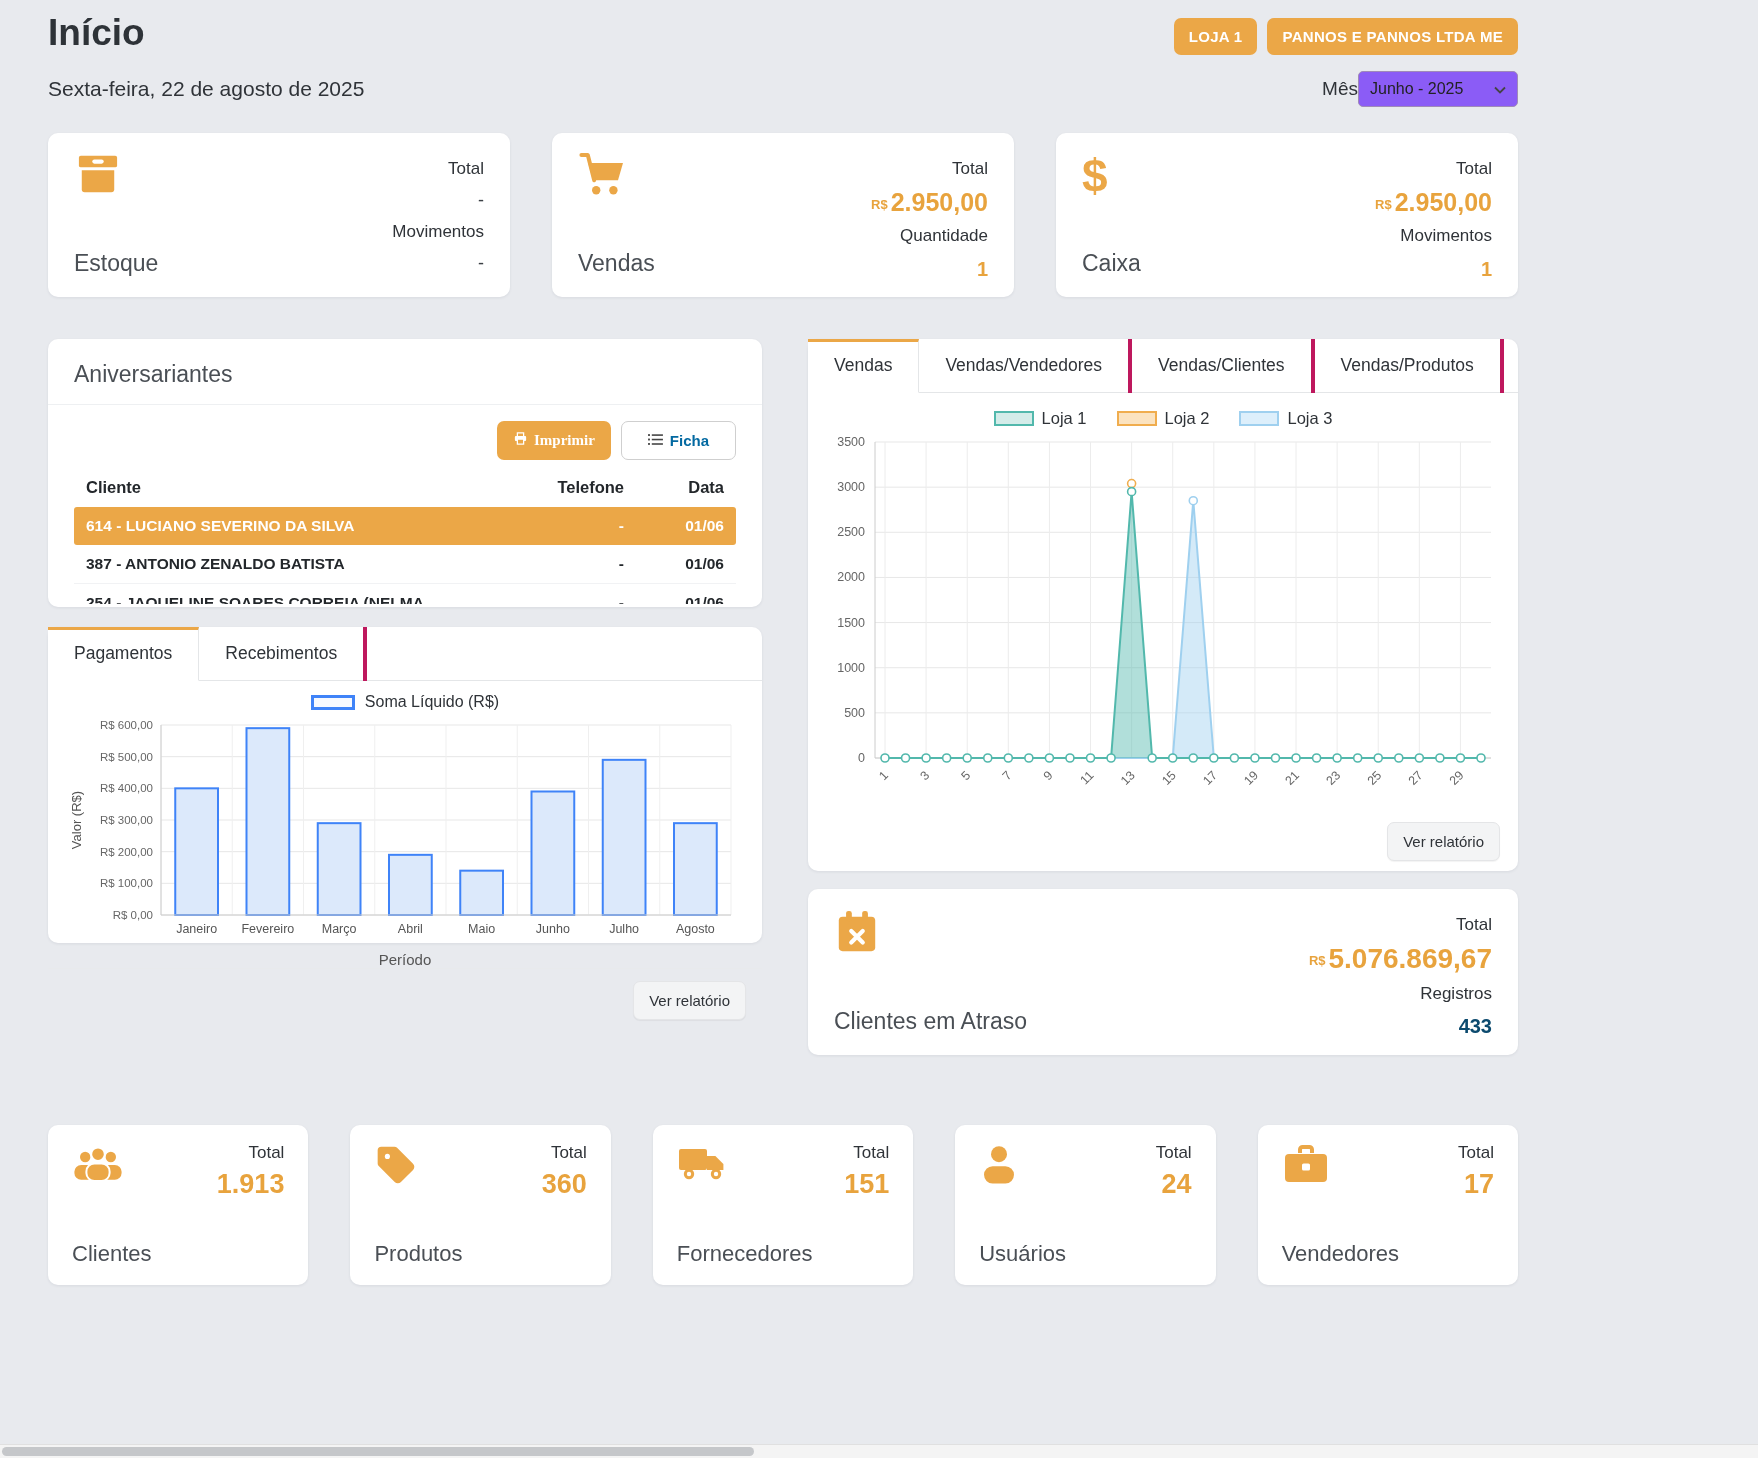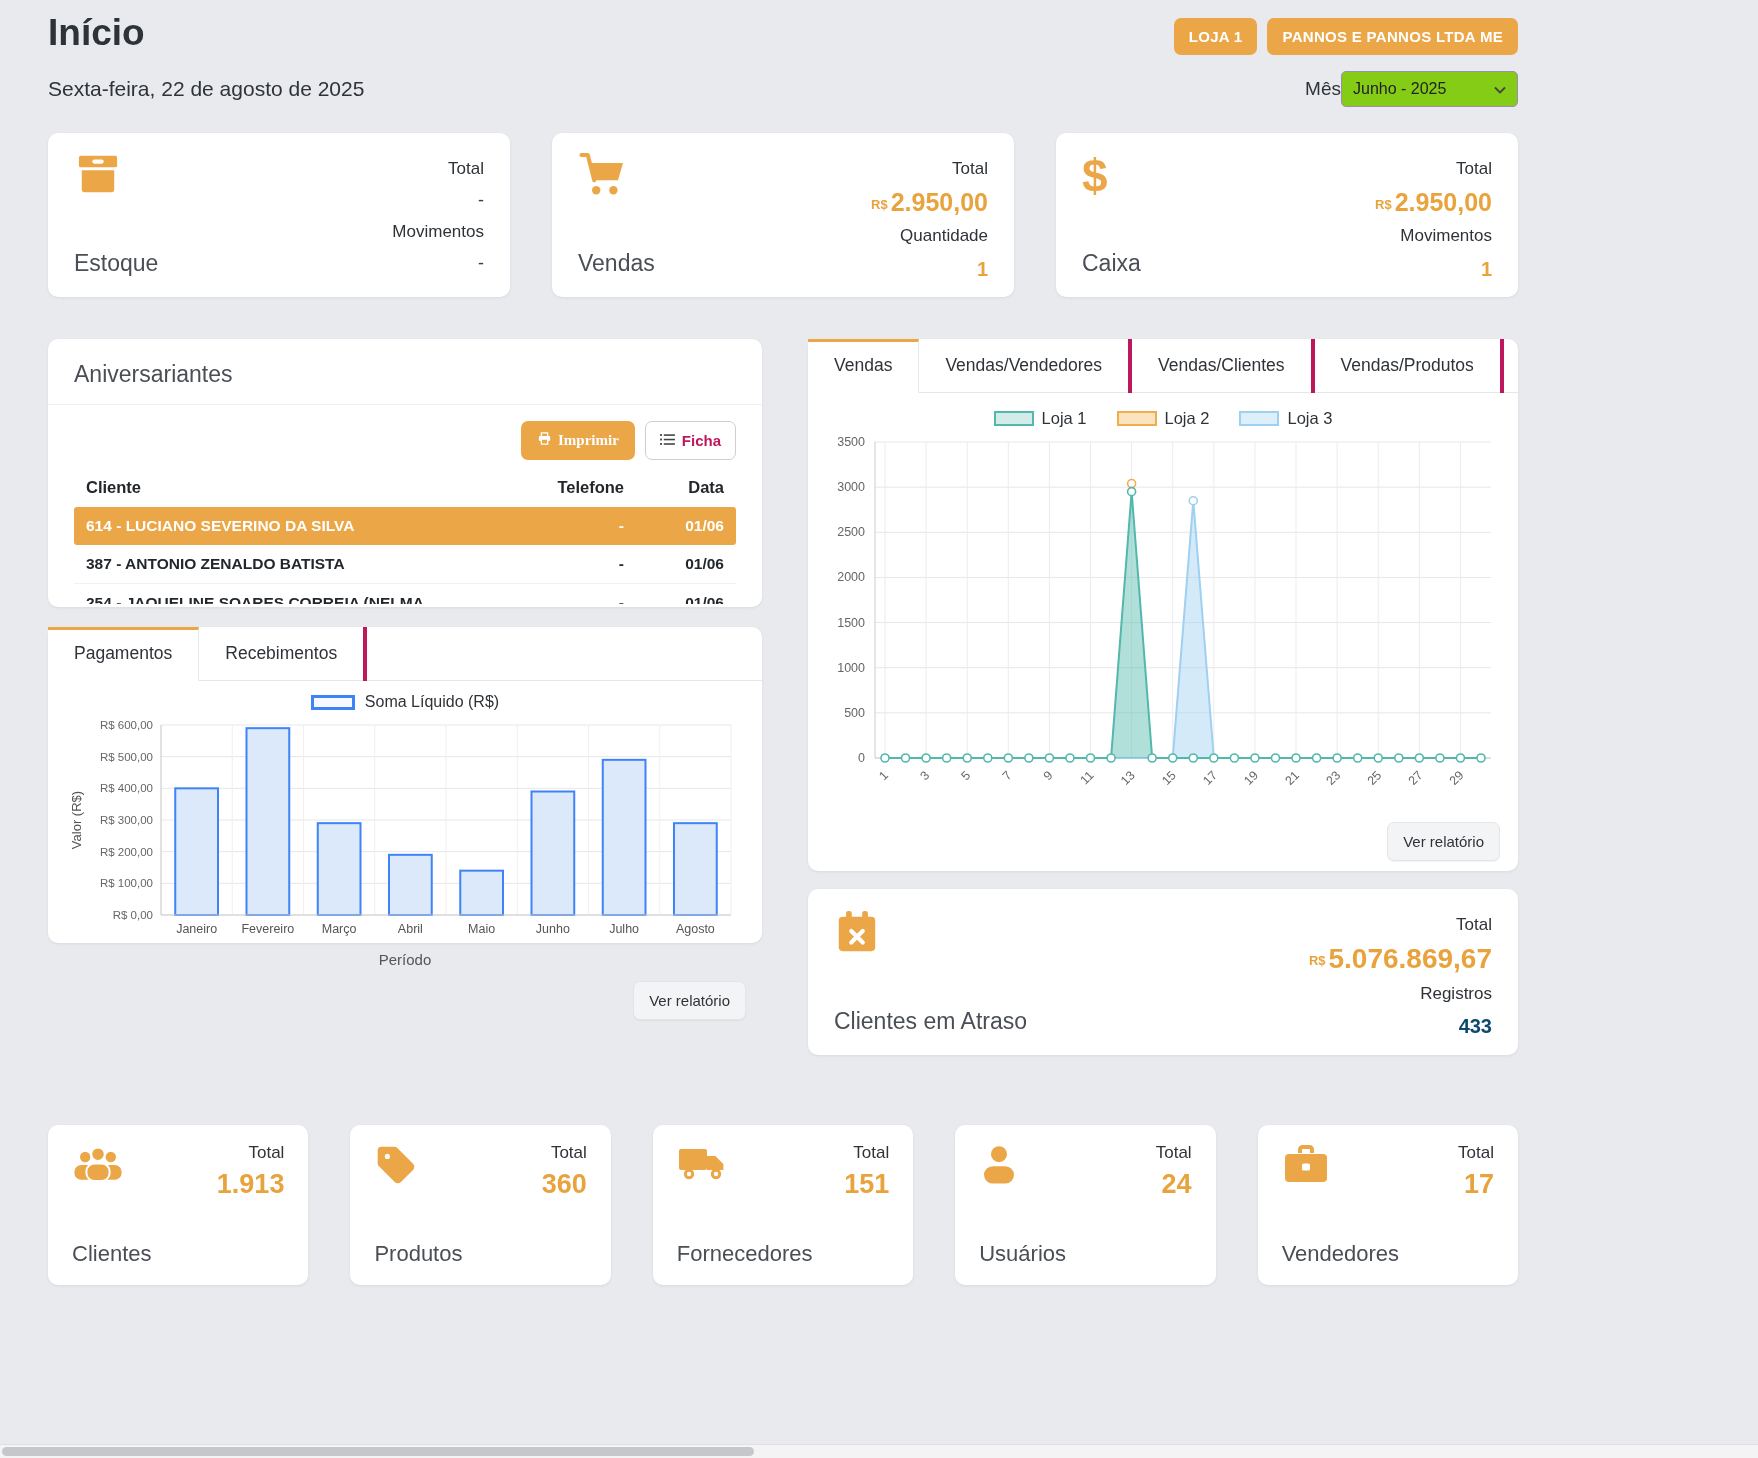--- a/index.html
+++ b/index.html
@@ -10,21 +10,21 @@
   }
   .page{padding:12px 240px 0 48px;}
   
   .topbar{display:flex;justify-content:space-between;align-items:flex-start;}
   h1{font-size:37px;font-weight:600;margin:0;color:#2e3338;}
   .badges{display:flex;gap:10px;margin-top:6px;}
   .badge{background:#eba747;color:#fff;font-weight:700;font-size:15px;padding:10px 15px;border-radius:7px;letter-spacing:.3px;cursor:pointer;}
   .subbar{display:flex;justify-content:space-between;align-items:center;margin-top:16px;}
   .date{font-size:21px;color:#2f3338;}
   .month-picker{display:flex;align-items:center;gap:0;font-size:19px;color:#2f3338;}
-  .select{width:177px;background:#84cc16;border:1px solid #a08ab8;border-radius:5px;padding:8px 11px;display:flex;justify-content:space-between;align-items:center;font-size:16px;color:#222;cursor:pointer;box-sizing:border-box;}
+  .select{width:160px;background:#8b5cf6;border:1px solid #a08ab8;border-radius:5px;padding:8px 11px;display:flex;justify-content:space-between;align-items:center;font-size:16px;color:#222;cursor:pointer;box-sizing:border-box;}
   
   .card{background:#fff;border-radius:10px;box-shadow:0 1px 3px rgba(30,40,60,.08);}
   .stats-row{display:flex;gap:42px;margin-top:26px;}
   .stat-card{flex:1;display:flex;justify-content:space-between;padding:20px 26px;height:164px;box-sizing:border-box;}
   .stat-left{display:flex;flex-direction:column;justify-content:space-between;}
   .stat-icon{color:#eba747;}
   .stat-icon svg{fill:#eba747;}
   .stat-label{font-size:23px;color:#4a4f55;}
   .stat-right{text-align:right;}
   .s-lbl{font-size:17px;color:#2f3338;line-height:1.9;}
@@ -35,21 +35,21 @@
   .dollar-glyph{font-size:46px;font-weight:700;color:#eba747;line-height:1;}
   
   .middle{display:flex;gap:46px;margin-top:42px;}
   .col-left{width:714px;display:flex;flex-direction:column;gap:20px;}
   .col-right{flex:1;display:flex;flex-direction:column;gap:18px;}
   
   .aniv-card{height:268px;overflow:hidden;box-sizing:border-box;}
   .aniv-title{font-size:23px;color:#4a4f55;padding:22px 26px 16px;border-bottom:1px solid #eef0f2;}
   .aniv-actions{display:flex;justify-content:flex-end;gap:10px;padding:16px 26px 12px;}
   .btn-orange{display:flex;align-items:center;gap:6px;background:#eba747;color:#fff;font-weight:700;font-size:15px;border:none;border-radius:7px;padding:10px 16px;cursor:pointer;font-family:Liberation Serif, serif;}
-  .btn-light{display:flex;gap:7px;background:#fff;color:#be185d;font-size:15px;font-weight:600;border:1px solid #cfcfcf;border-radius:7px;padding:10px 14px;cursor:pointer;font-family:inherit;}
+  .btn-light{display:flex;gap:7px;background:#fff;color:#0369a1;font-size:15px;font-weight:600;border:1px solid #cfcfcf;border-radius:7px;padding:10px 26px;cursor:pointer;font-family:inherit;}
   .aniv-table{margin:0 26px;}
   .aniv-head{display:flex;font-weight:700;color:#23272b;padding:6px 12px 10px;font-size:16.5px;}
   .c-cliente{flex:1;text-align:left;}
   .c-tel{width:110px;text-align:right;}
   .c-data{width:100px;text-align:right;}
   .aniv-rows{height:97px;overflow:hidden;}
   .aniv-row{display:flex;padding:10px 12px;font-weight:700;font-size:15.5px;color:#23272b;align-items:center;cursor:pointer;}
   .aniv-row.plain{border-bottom:1px solid #f1f2f4;}
   .aniv-row.highlight{background:#eba747;color:#fff;border-radius:3px;}
   

